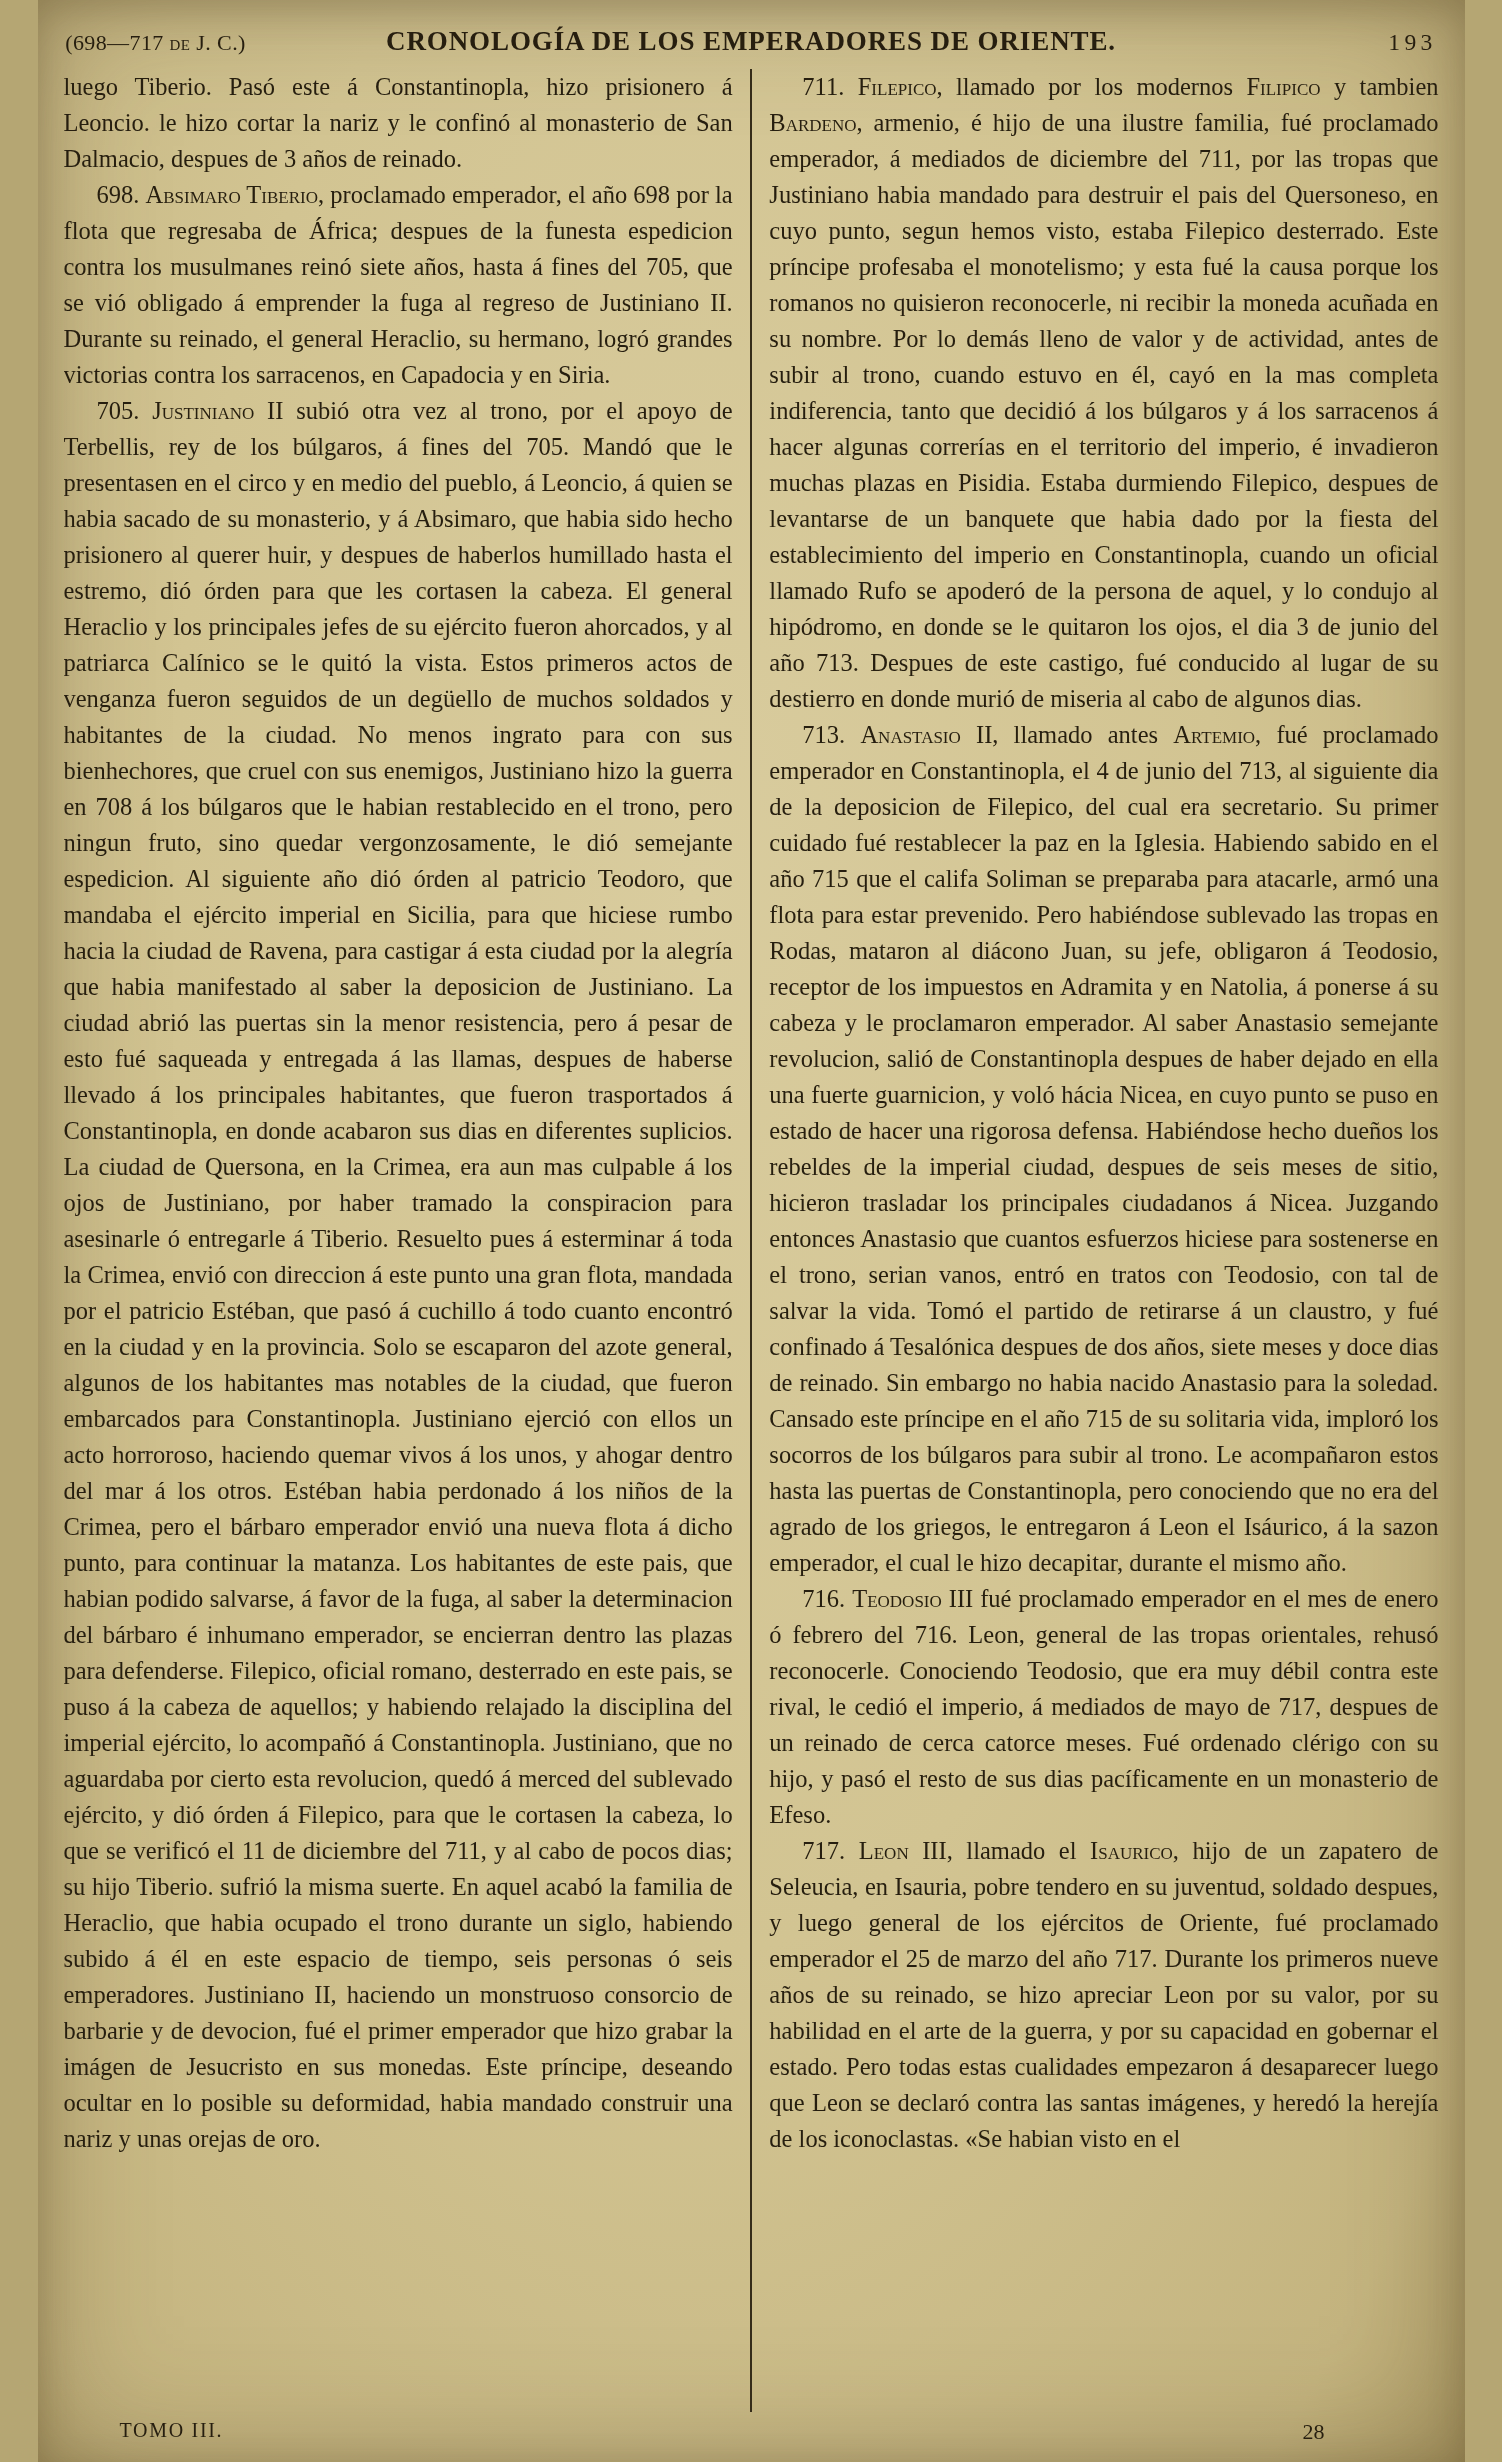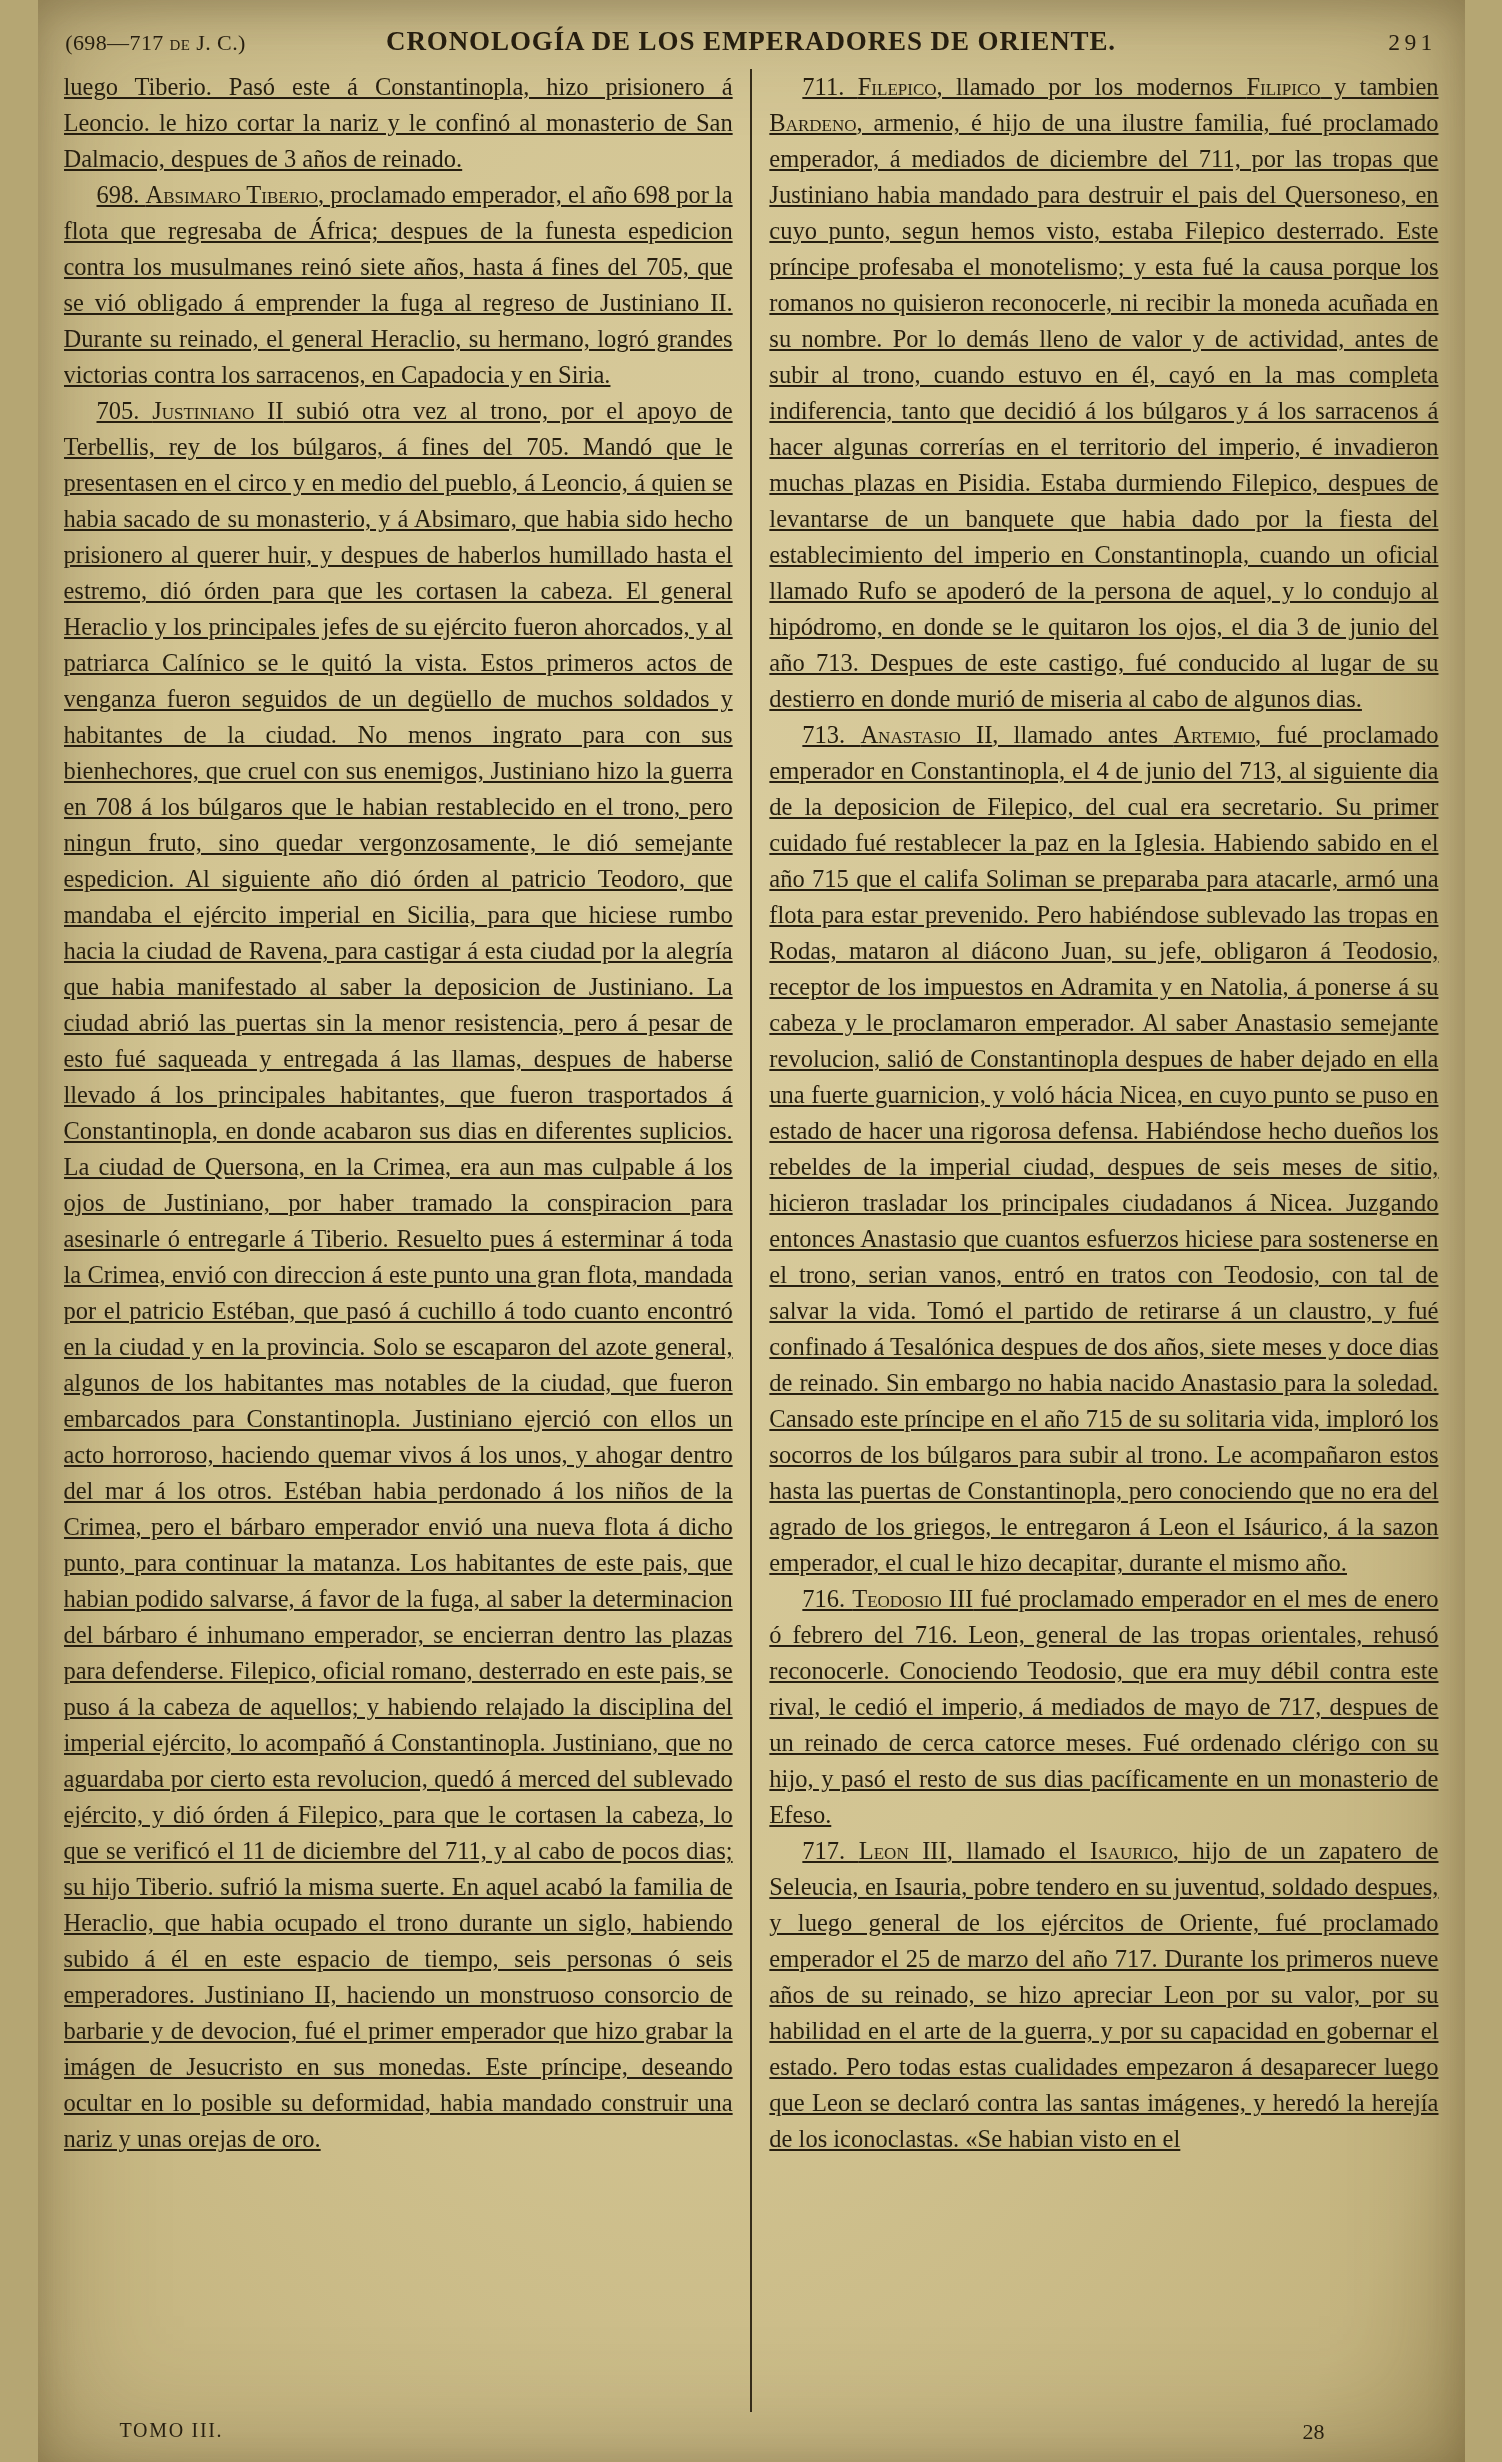--- a/index.html
+++ b/index.html
@@ -55,21 +55,20 @@
     display:flex;
     overflow:hidden;
   }
   .col{
     flex:1 1 0;
     overflow:hidden;
     text-align:justify;
     font-size:24.5px;
     line-height:36px;
     hyphens:auto;
-    text-decoration:underline;
     -webkit-hyphens:auto;
   }
   .rule{
     flex:0 0 1.7px;
     background:var(--divider);
     margin:0 17.5px;
   }
   .para{ margin:0; }
   .para.indent{ text-indent:33px; }
   .sc{ font-variant:small-caps;margin-top:36px; }
@@ -90,21 +89,21 @@
   }
 </style>
 </head>
 <body>
 
 <div class="page">
 
   <div class="header">
     <span class="h-left">(698—717 de J. C.)</span>
     <span class="h-center">CRONOLOGÍA DE LOS EMPERADORES DE ORIENTE.</span>
-    <span class="h-right">291</span>
+    <span class="h-right">193</span>
   </div>
 
   <div class="columns">
     <div class="col">
         <p class="para"><span>luego Tiberio. Pasó este á Constantinopla, hizo prisionero á Leoncio. le hizo cortar la nariz y le confinó al monasterio de San Dalmacio, despues de 3 años de reinado.</span></p>
         <p class="para indent"><span>698. </span><span class="sc">Absimaro Tiberio</span><span>, proclamado emperador, el año 698 por la flota que regresaba de África; despues de la funesta espedicion contra los musulmanes reinó siete años, hasta á fines del 705, que se vió obligado á emprender la fuga al regreso de Justiniano II. Durante su reinado, el general Heraclio, su hermano, logró grandes victorias contra los sarracenos, en Capadocia y en Siria.</span></p>
         <p class="para indent"><span>705. </span><span class="sc">Justiniano II</span><span> subió otra vez al trono, por el apoyo de Terbellis, rey de los búlgaros, á fines del 705. Mandó que le presentasen en el circo y en medio del pueblo, á Leoncio, á quien se habia sacado de su monasterio, y á Absimaro, que habia sido hecho prisionero al querer huir, y despues de haberlos humillado hasta el estremo, dió órden para que les cortasen la cabeza. El general Heraclio y los principales jefes de su ejército fueron ahorcados, y al patriarca Calínico se le quitó la vista. Estos primeros actos de venganza fueron seguidos de un degüello de muchos soldados y habitantes de la ciudad. No menos ingrato para con sus bienhechores, que cruel con sus enemigos, Justiniano hizo la guerra en 708 á los búlgaros que le habian restablecido en el trono, pero ningun fruto, sino quedar vergonzosamente, le dió semejante espedicion. Al siguiente año dió órden al patricio Teodoro, que mandaba el ejército imperial en Sicilia, para que hiciese rumbo hacia la ciudad de Ravena, para castigar á esta ciudad por la alegría que habia manifestado al saber la deposicion de Justiniano. La ciudad abrió las puertas sin la menor resistencia, pero á pesar de esto fué saqueada y entregada á las llamas, despues de haberse llevado á los principales habitantes, que fueron trasportados á Constantinopla, en donde acabaron sus dias en diferentes suplicios. La ciudad de Quersona, en la Crimea, era aun mas culpable á los ojos de Justiniano, por haber tramado la conspiracion para asesinarle ó entregarle á Tiberio. Resuelto pues á esterminar á toda la Crimea, envió con direccion á este punto una gran flota, mandada por el patricio Estéban, que pasó á cuchillo á todo cuanto encontró en la ciudad y en la provincia. Solo se escaparon del azote general, algunos de los habitantes mas notables de la ciudad, que fueron embarcados para Constantinopla. Justiniano ejerció con ellos un acto horroroso, haciendo quemar vivos á los unos, y ahogar dentro del mar á los otros. Estéban habia perdonado á los niños de la Crimea, pero el bárbaro emperador envió una nueva flota á dicho punto, para continuar la matanza. Los habitantes de este pais, que habian podido salvarse, á favor de la fuga, al saber la determinacion del bárbaro é inhumano emperador, se encierran dentro las plazas para defenderse. Filepico, oficial romano, desterrado en este pais, se puso á la cabeza de aquellos; y habiendo relajado la disciplina del imperial ejército, lo acompañó á Constantinopla. Justiniano, que no aguardaba por cierto esta revolucion, quedó á merced del sublevado ejército, y dió órden á Filepico, para que le cortasen la cabeza, lo que se verificó el 11 de diciembre del 711, y al cabo de pocos dias; su hijo Tiberio. sufrió la misma suerte. En aquel acabó la familia de Heraclio, que habia ocupado el trono durante un siglo, habiendo subido á él en este espacio de tiempo, seis personas ó seis emperadores. Justiniano II, haciendo un monstruoso consorcio de barbarie y de devocion, fué el primer emperador que hizo grabar la imágen de Jesucristo en sus monedas. Este príncipe, deseando ocultar en lo posible su deformidad, habia mandado construir una nariz y unas orejas de oro.</span></p>
       </div>
     <div class="rule"></div>
     <div class="col">

